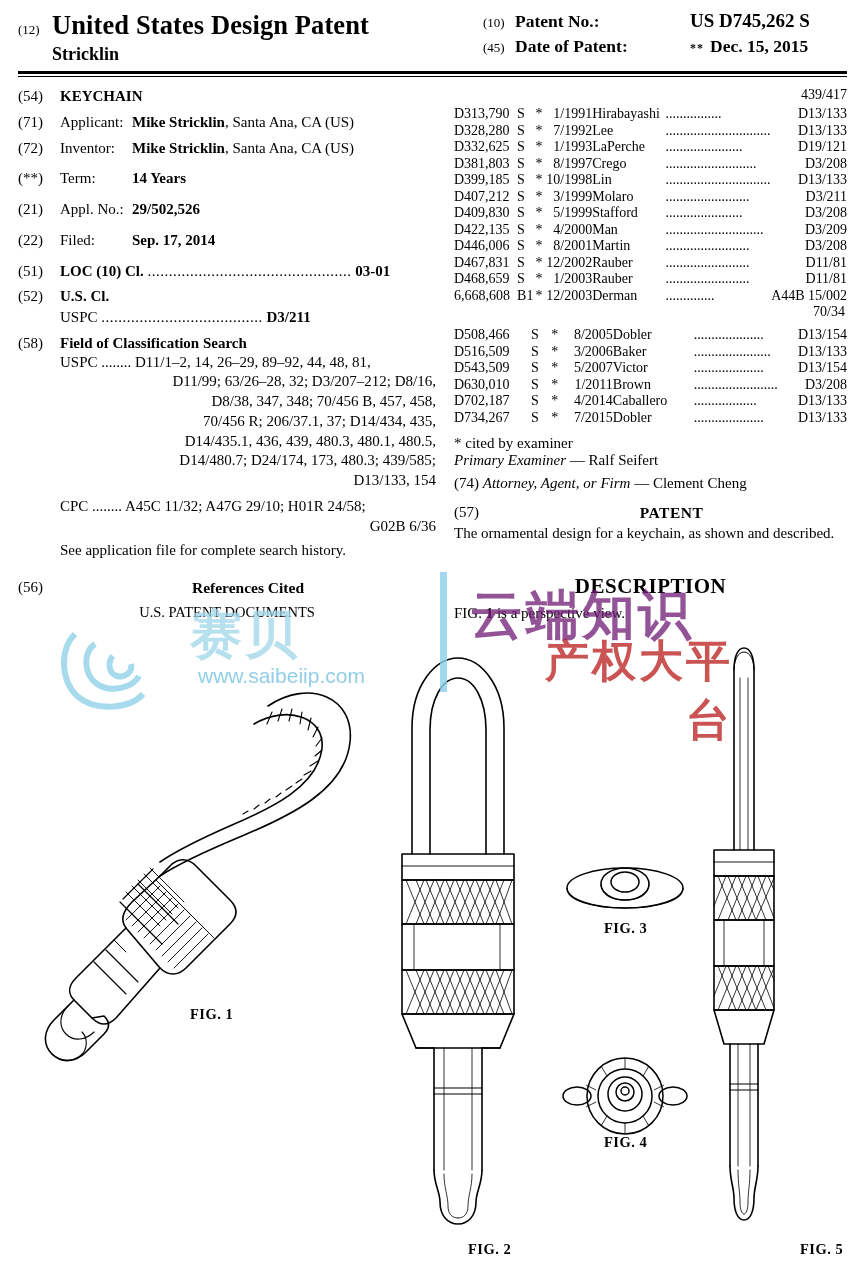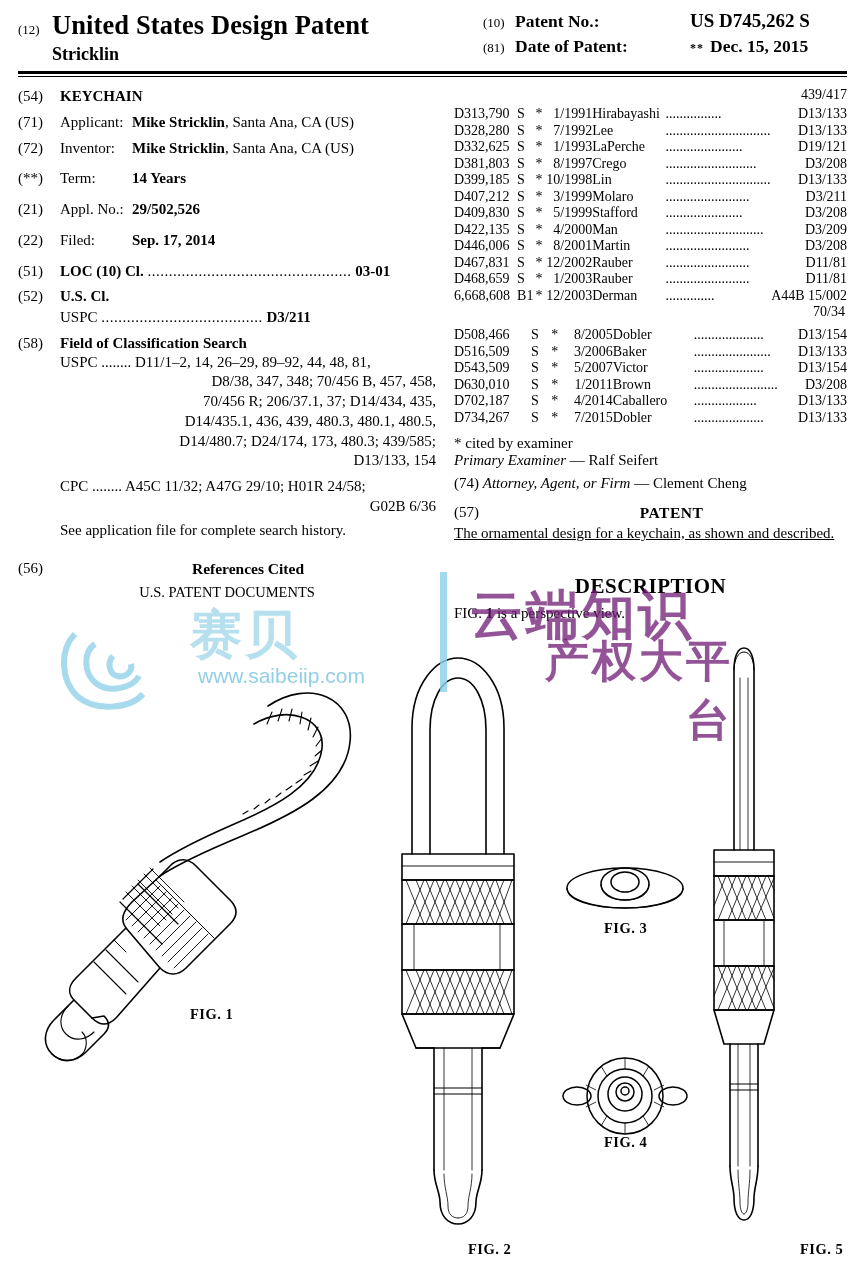--- a/index.html
+++ b/index.html
@@ -214,21 +214,20 @@
   .claim-row {
     display: flex;
     margin-top: 2px;
   }
   .claim-row .code { width: 42px; flex: none; font-size: 15px; }
   .claim-text {
     font-size: 15px;
     text-align: justify;
     line-height: 1.3;
     flex: 1;
-    text-decoration: underline;
   }
   .desc-head {
     text-align: center;
     font-weight: bold;
     font-size: 21px;
     margin-top: 30px;
     letter-spacing: 0.5px;
   }
   .desc-text {
     font-size: 15px;
@@ -248,21 +247,21 @@
   }
   .wm-cn {
     position: absolute;
     font-family: "Liberation Sans", sans-serif;
     font-weight: bold;
     color: #9fd6ea;
     opacity: 0.75;
   }
   .wm-1 { left: 190px; top: 68px; font-size: 52px; letter-spacing: 3px; }
   .wm-2 { left: 470px; top: 48px; font-size: 53px; letter-spacing: 3px; color:#701a75;}
-  .wm-3 { left: 505px; top: 100px; font-size: 44px; letter-spacing: 3px; color:#701a75;}
+  .wm-3 { left: 505px; top: 100px; font-size: 44px; letter-spacing: 3px; color:#b91c1c;}
   .wm-url {
     position: absolute;
     left: 198px;
     top: 132px;
     font-family: "Liberation Sans", sans-serif;
     font-size: 21px;
     color: #7fc6e2;
     opacity: 0.85;
   }
   .wm-bar {
@@ -313,21 +312,21 @@
       </div>
       <div class="inventor-line">Stricklin</div>
     </div>
     <div class="hdr-right">
       <div class="right-row">
         <span class="code">(10)</span>
         <span class="lbl">Patent No.:</span>
         <span class="val">US D745,262 S</span>
       </div>
       <div class="right-row">
-        <span class="code">(81)</span>
+        <span class="code">(45)</span>
         <span class="lbl">Date of Patent:</span>
         <span class="stars">**</span>
         <span class="val small">Dec. 15, 2015</span>
       </div>
     </div>
   </div>
   <hr class="rule-thick">
   <hr class="rule-thin">
 
   <div class="body">
@@ -395,20 +394,21 @@
           <span class="b">D3/211</span>
         </span>
       </div>
 
       <div class="fld" style="margin-bottom:0">
         <span class="code">(58)</span>
         <span class="body-txt section-title">Field of Classification Search</span>
       </div>
       <div class="uspc-block" style="padding-left:42px">
         <div>USPC  ........  D11/1–2, 14, 26–29, 89–92, 44, 48, 81,</div>
+        <div class="indent-r">D11/99; 63/26–28, 32; D3/207–212; D8/16,</div>
         <div class="indent-r">D8/38, 347, 348; 70/456 B, 457, 458,</div>
         <div class="indent-r">70/456 R; 206/37.1, 37; D14/434, 435,</div>
         <div class="indent-r">D14/435.1, 436, 439, 480.3, 480.1, 480.5,</div>
         <div class="indent-r">D14/480.7; D24/174, 173, 480.3; 439/585;</div>
         <div class="indent-r">D13/133, 154</div>
         <div style="margin-top:6px">CPC  ........  A45C 11/32;  A47G 29/10;  H01R 24/58;</div>
         <div class="indent-r">G02B 6/36</div>
         <div style="margin-top:4px">See application file for complete search history.</div>
       </div>
 

